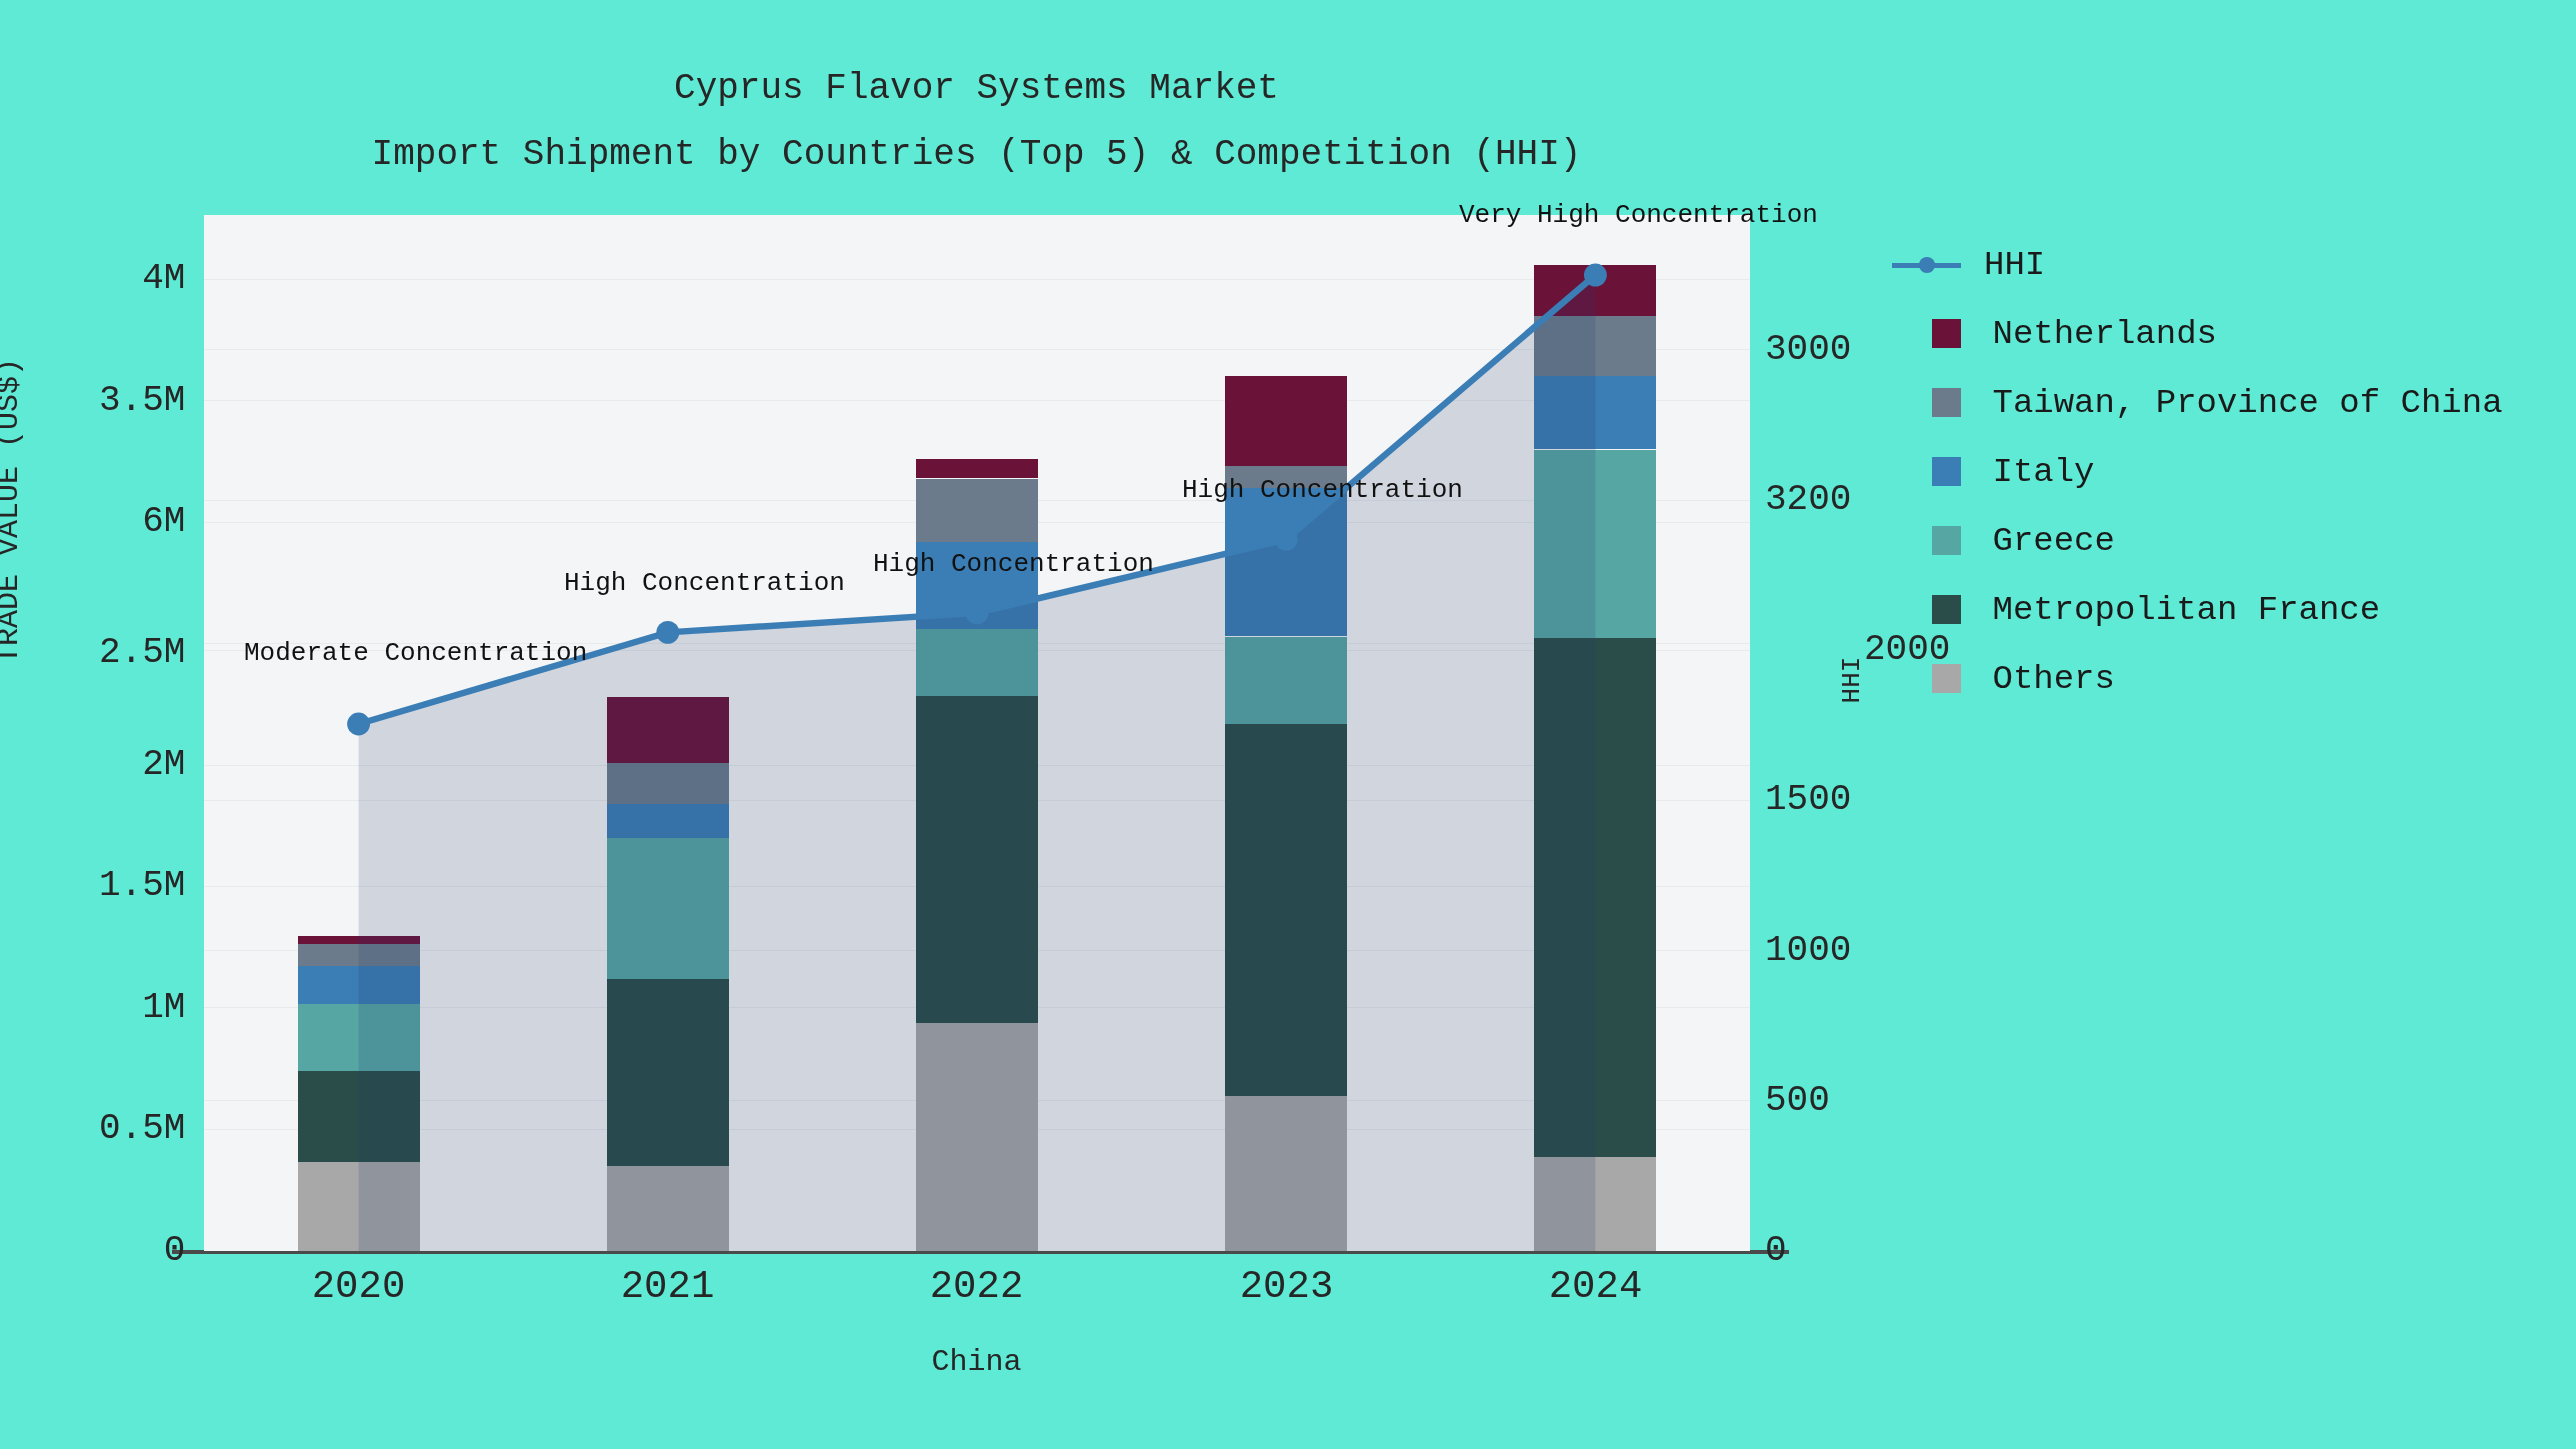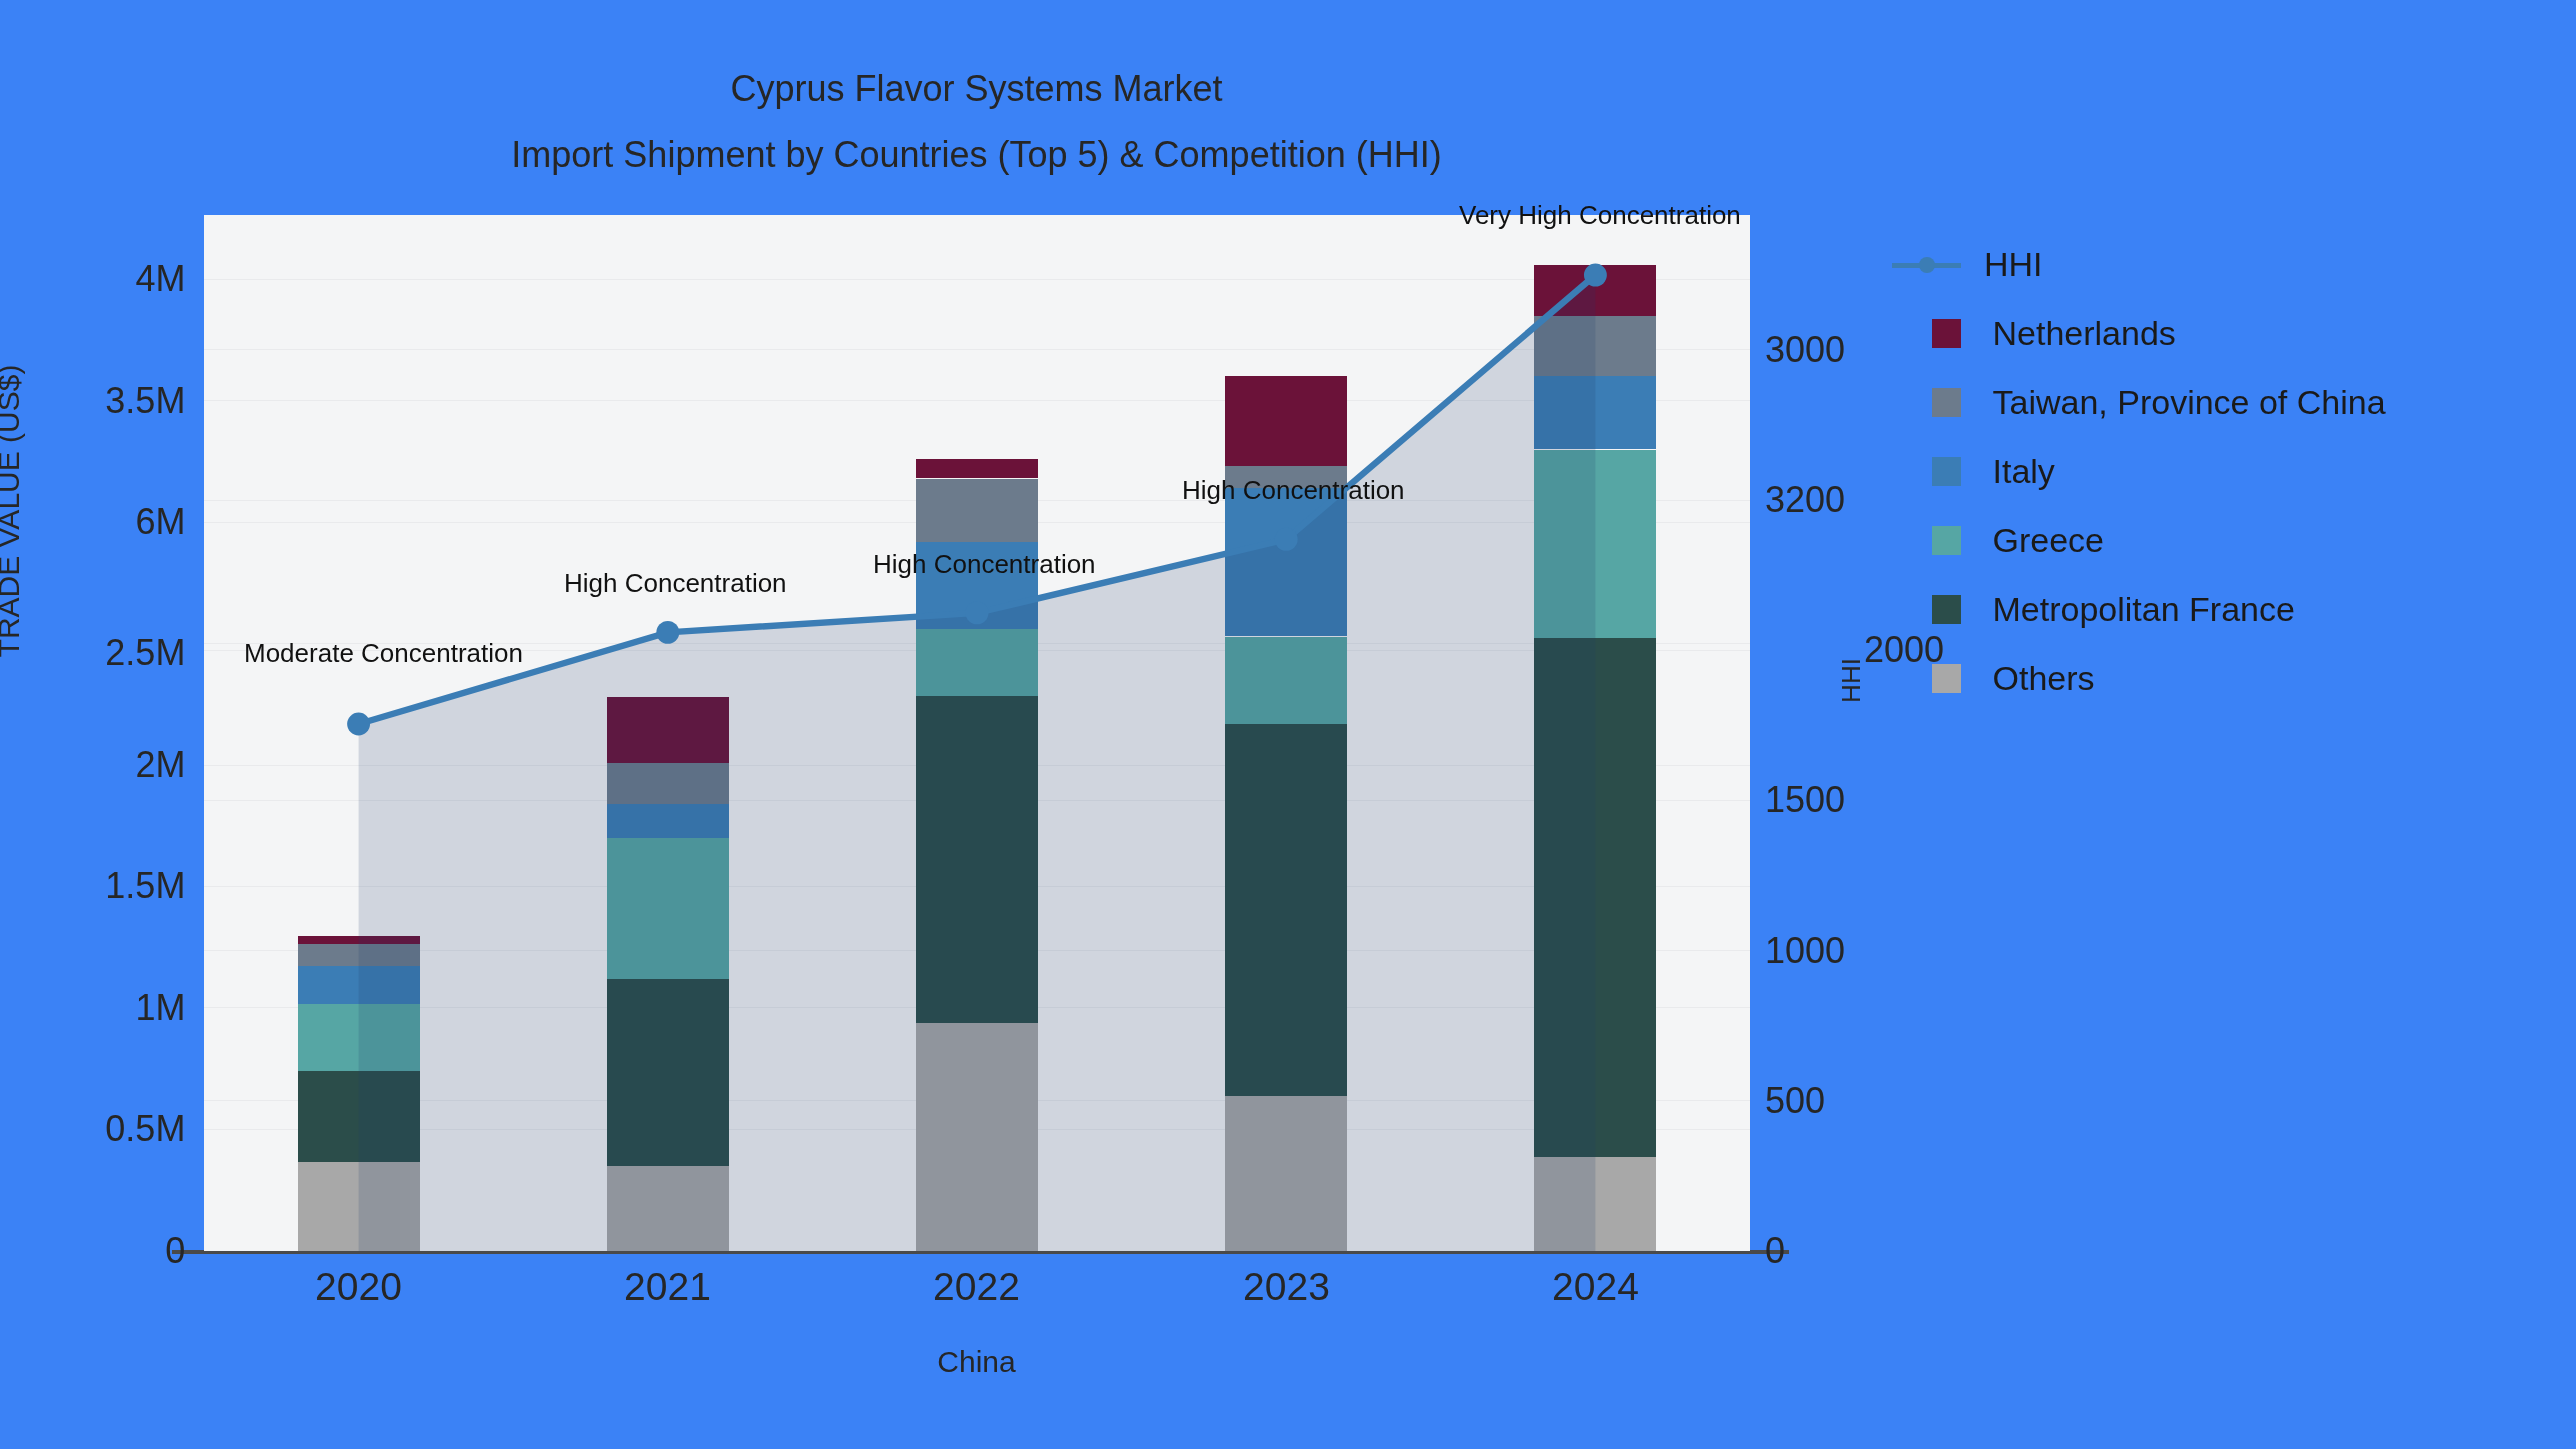--- a/index.html
+++ b/index.html
@@ -1,17 +1,17 @@
 <!DOCTYPE html>
 <html style="font-size:11.4px"><head>
 <meta charset="utf-8">
 <style>
   html,body{margin:0;padding:0;background:#ffffff;}
   body{width:2576px;height:1449px;font-family:"Liberation Sans",sans-serif;overflow:hidden;}
-  #root{position:relative;width:2576px;height:1449px;background:#3b82f6;}
+  #root{position:relative;width:2576px;height:1449px;background:#5eead4;font-family:Liberation Mono, monospace;}
 
   
   .title-block{position:absolute;left:0;top:56px;width:1953px;text-align:center;color:#262626;}
   .title-line{font-size:36px;line-height:66px;font-weight:400;}
 
   
   #plot{position:absolute;left:204px;top:215px;width:1546px;height:1036px;background:#f4f5f6;}
   .gridline{position:absolute;left:0;width:100%;height:1.4px;background:#e9eaec;}
   .ylabel-left{position:absolute;text-align:right;width:179px;font-size:36px;color:#262626;line-height:36px;}
   .ylabel-right{position:absolute;text-align:left;width:179px;font-size:36px;color:#262626;line-height:36px;}

